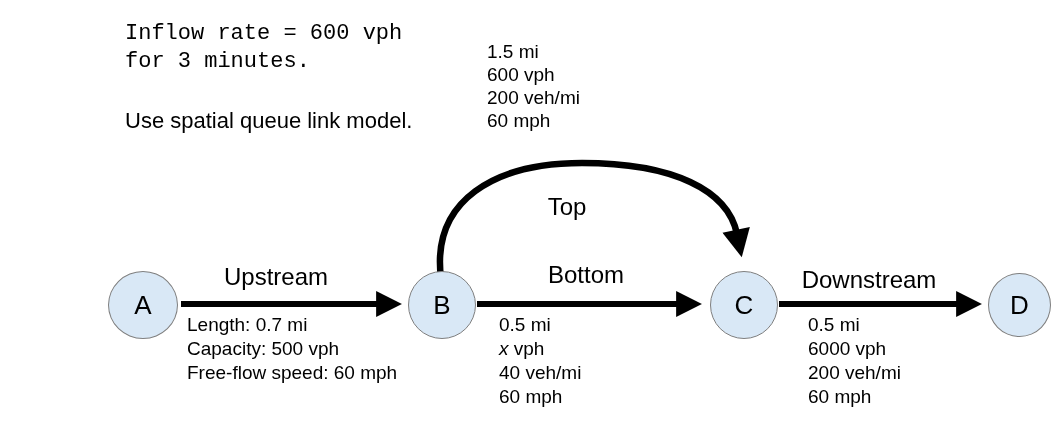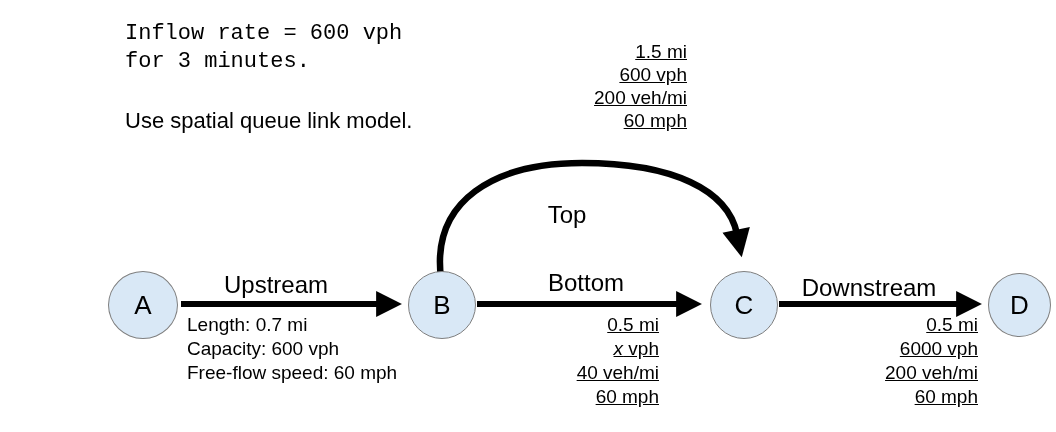--- a/index.html
+++ b/index.html
@@ -35,29 +35,28 @@
     font-size: 22px;
     line-height: 28px;
     white-space: nowrap;
   }
   .link-name {
     position: absolute;
     font-size: 24px;
     line-height: 28px;
     text-align: center;
     white-space: nowrap;
-    margin-top: 8px;
   }
   .param-block {
     position: absolute;
     font-size: 19px;
     line-height: 24px;
     white-space: nowrap;
   }
-  .center { text-align: right; text-decoration: underline; }
+  .center { text-align: left; }
   .flow-var { font-style: italic; }
 </style>
 </head>
 <body>
 
 <div class="canvas">
 
   <svg class="layer" viewBox="0 0 1056 432" aria-hidden="true">
     <defs>
       <marker id="ah" viewBox="0 0 10 10" refX="1.5" refY="5" markerWidth="5.5" markerHeight="4.3" orient="auto" markerUnits="strokeWidth">
@@ -83,21 +82,21 @@
     <div>60 mph</div>
   </div>
 
   <div class="link-name" style="left:206px; top:263px; width:140px;">Upstream</div>
   <div class="link-name" style="left:517px; top:193px; width:100px;">Top</div>
   <div class="link-name" style="left:516px; top:261px; width:140px;">Bottom</div>
   <div class="link-name" style="left:779px; top:266px; width:180px;">Downstream</div>
 
   <div class="param-block" style="left:187px; top:313px;">
     <div>Length: 0.7 mi</div>
-    <div>Capacity: 600 vph</div>
+    <div>Capacity: 500 vph</div>
     <div>Free-flow speed: 60 mph</div>
   </div>
 
   <div class="param-block center" style="left:499px; top:313px; width:160px;">
     <div>0.5 mi</div>
     <div><i class="flow-var">x</i><span> vph</span></div>
     <div>40 veh/mi</div>
     <div>60 mph</div>
   </div>
 

